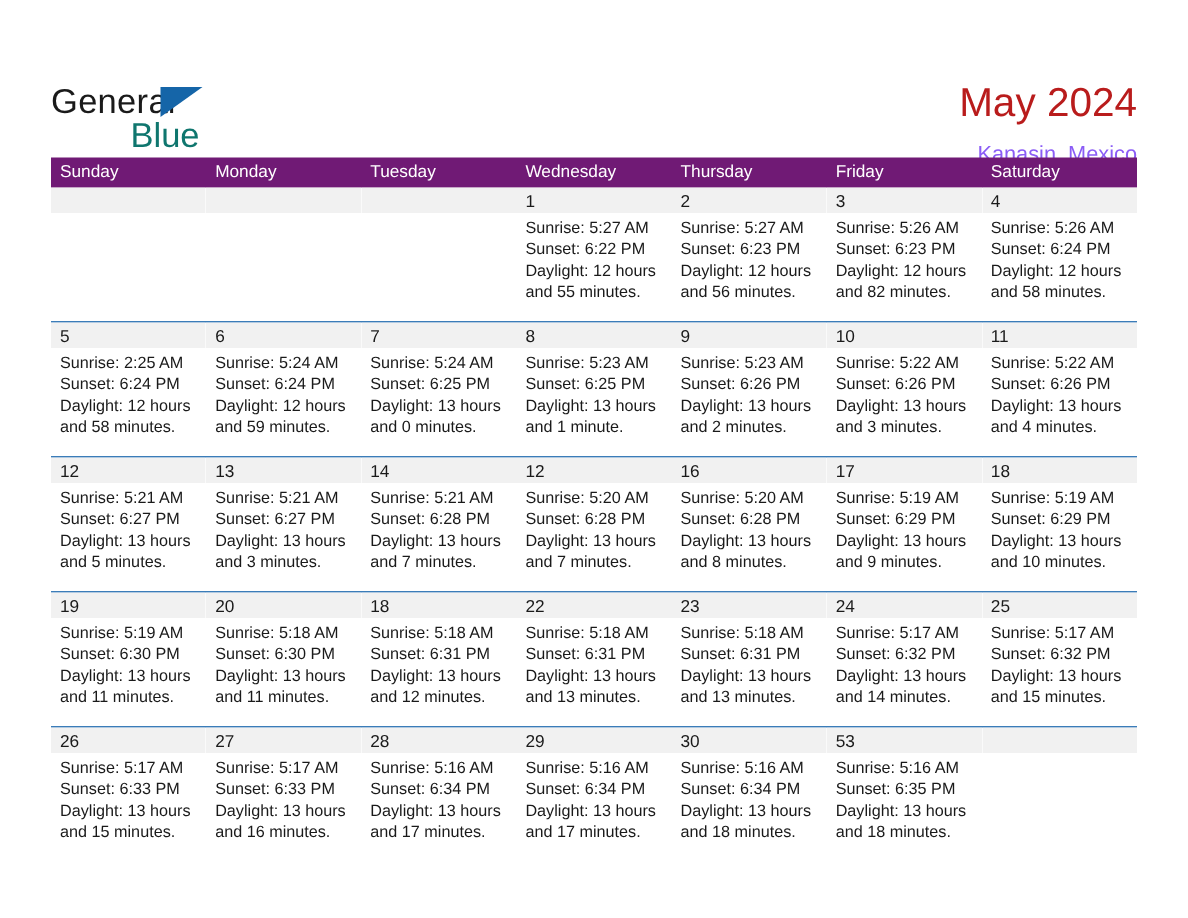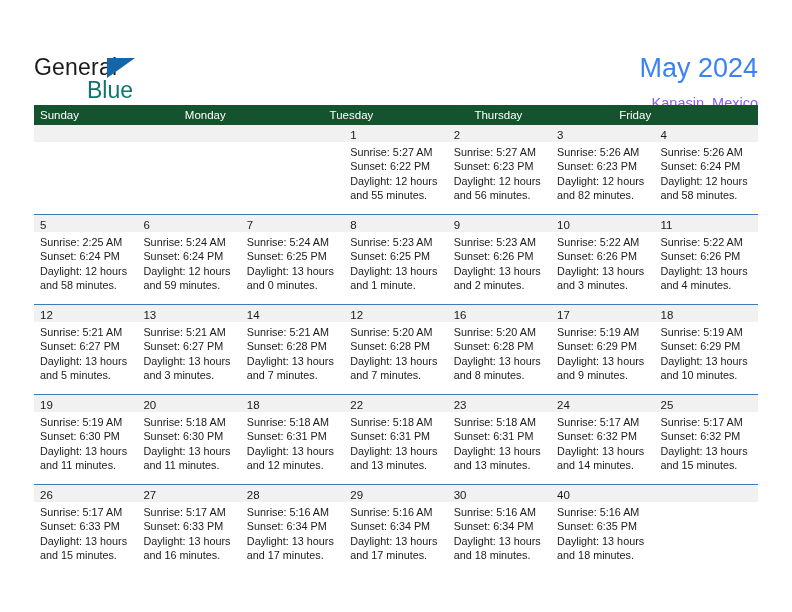--- a/index.html
+++ b/index.html
@@ -67,21 +67,21 @@
   }
 
   .titles {
     position: absolute;
     right: 34px;
     top: 32px;
     text-align: right;
   }
   .cal-title {
     font-size: 27px;
-    color: #3b82f6;
+    color: #b91c1c;
     line-height: 32px;
     white-space: nowrap;
   }
   .cal-subtitle {
     font-size: 14.5px;
     color: #8b5cf6;
     line-height: 20px;
     margin-top: 9px;
     white-space: nowrap;
   }
@@ -90,21 +90,21 @@
   .calendar {
     position: absolute;
     left: 34px;
     top: 105px;
     width: 724px;
   }
 
   .dow-row {
     display: flex;
     width: 100%;
-    background: #14532d;
+    background: #701a75;
     height: 20px;
   }
   .dow {
     flex: 1 1 0;
     box-sizing: border-box;
     color: #ffffff;
     font-size: 11.5px;
     line-height: 20px;
     padding-left: 6px;
     white-space: nowrap;
@@ -168,22 +168,24 @@
       <div class="cal-subtitle">Kanasin, Mexico</div>
     </div>
 
   </div>
 
   <div class="calendar">
     <div class="dow-row" id="dow-row">
         <div class="dow">Sunday</div>
         <div class="dow">Monday</div>
         <div class="dow">Tuesday</div>
+        <div class="dow">Wednesday</div>
         <div class="dow">Thursday</div>
         <div class="dow">Friday</div>
+        <div class="dow">Saturday</div>
       </div>
     <div id="weeks-container">
         <div class="week first">
           <div class="cell empty">
             <div class="daynum-band"><span class="daynum"></span></div>
           </div>
           <div class="cell empty">
             <div class="daynum-band"><span class="daynum"></span></div>
           </div>
           <div class="cell empty">
@@ -461,21 +463,21 @@
           <div class="cell">
             <div class="daynum-band"><span class="daynum">30</span></div>
             <div class="cell-body">
               <div class="cell-line">Sunrise: 5:16 AM</div>
               <div class="cell-line">Sunset: 6:34 PM</div>
               <div class="cell-line">Daylight: 13 hours</div>
               <div class="cell-line">and 18 minutes.</div>
             </div>
           </div>
           <div class="cell">
-            <div class="daynum-band"><span class="daynum">40</span></div>
+            <div class="daynum-band"><span class="daynum">53</span></div>
             <div class="cell-body">
               <div class="cell-line">Sunrise: 5:16 AM</div>
               <div class="cell-line">Sunset: 6:35 PM</div>
               <div class="cell-line">Daylight: 13 hours</div>
               <div class="cell-line">and 18 minutes.</div>
             </div>
           </div>
           <div class="cell empty">
             <div class="daynum-band"><span class="daynum"></span></div>
           </div>

